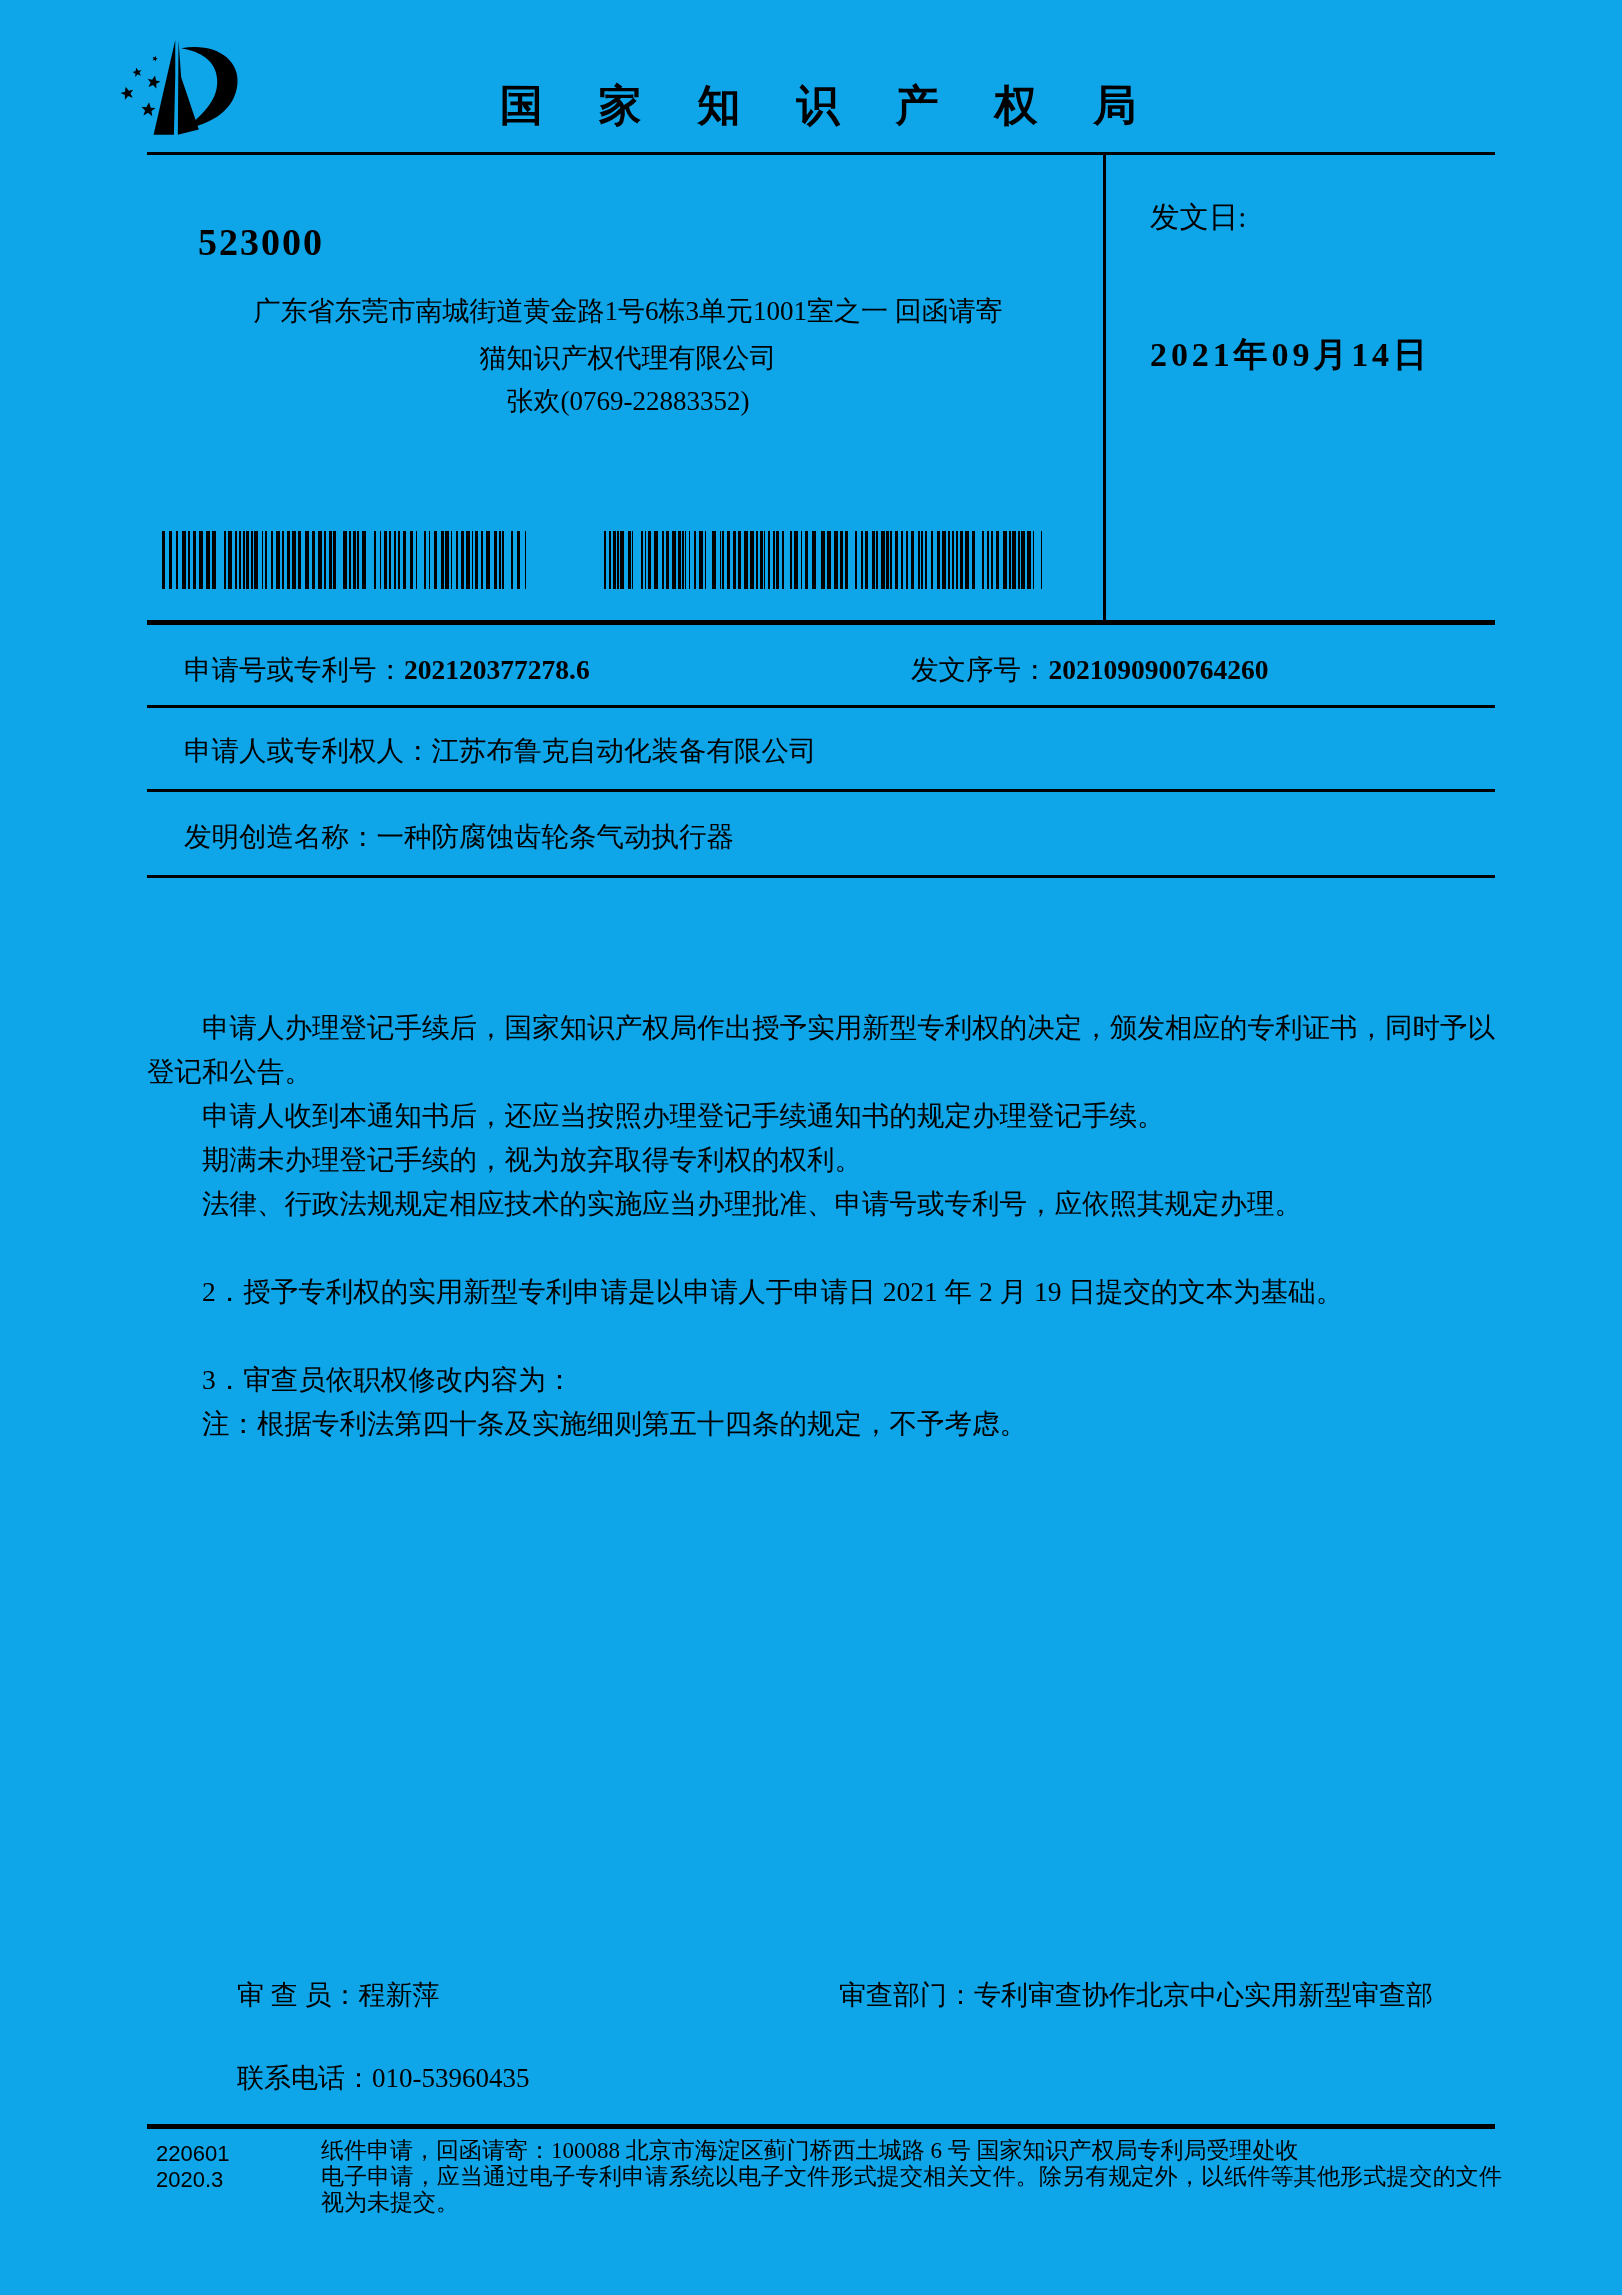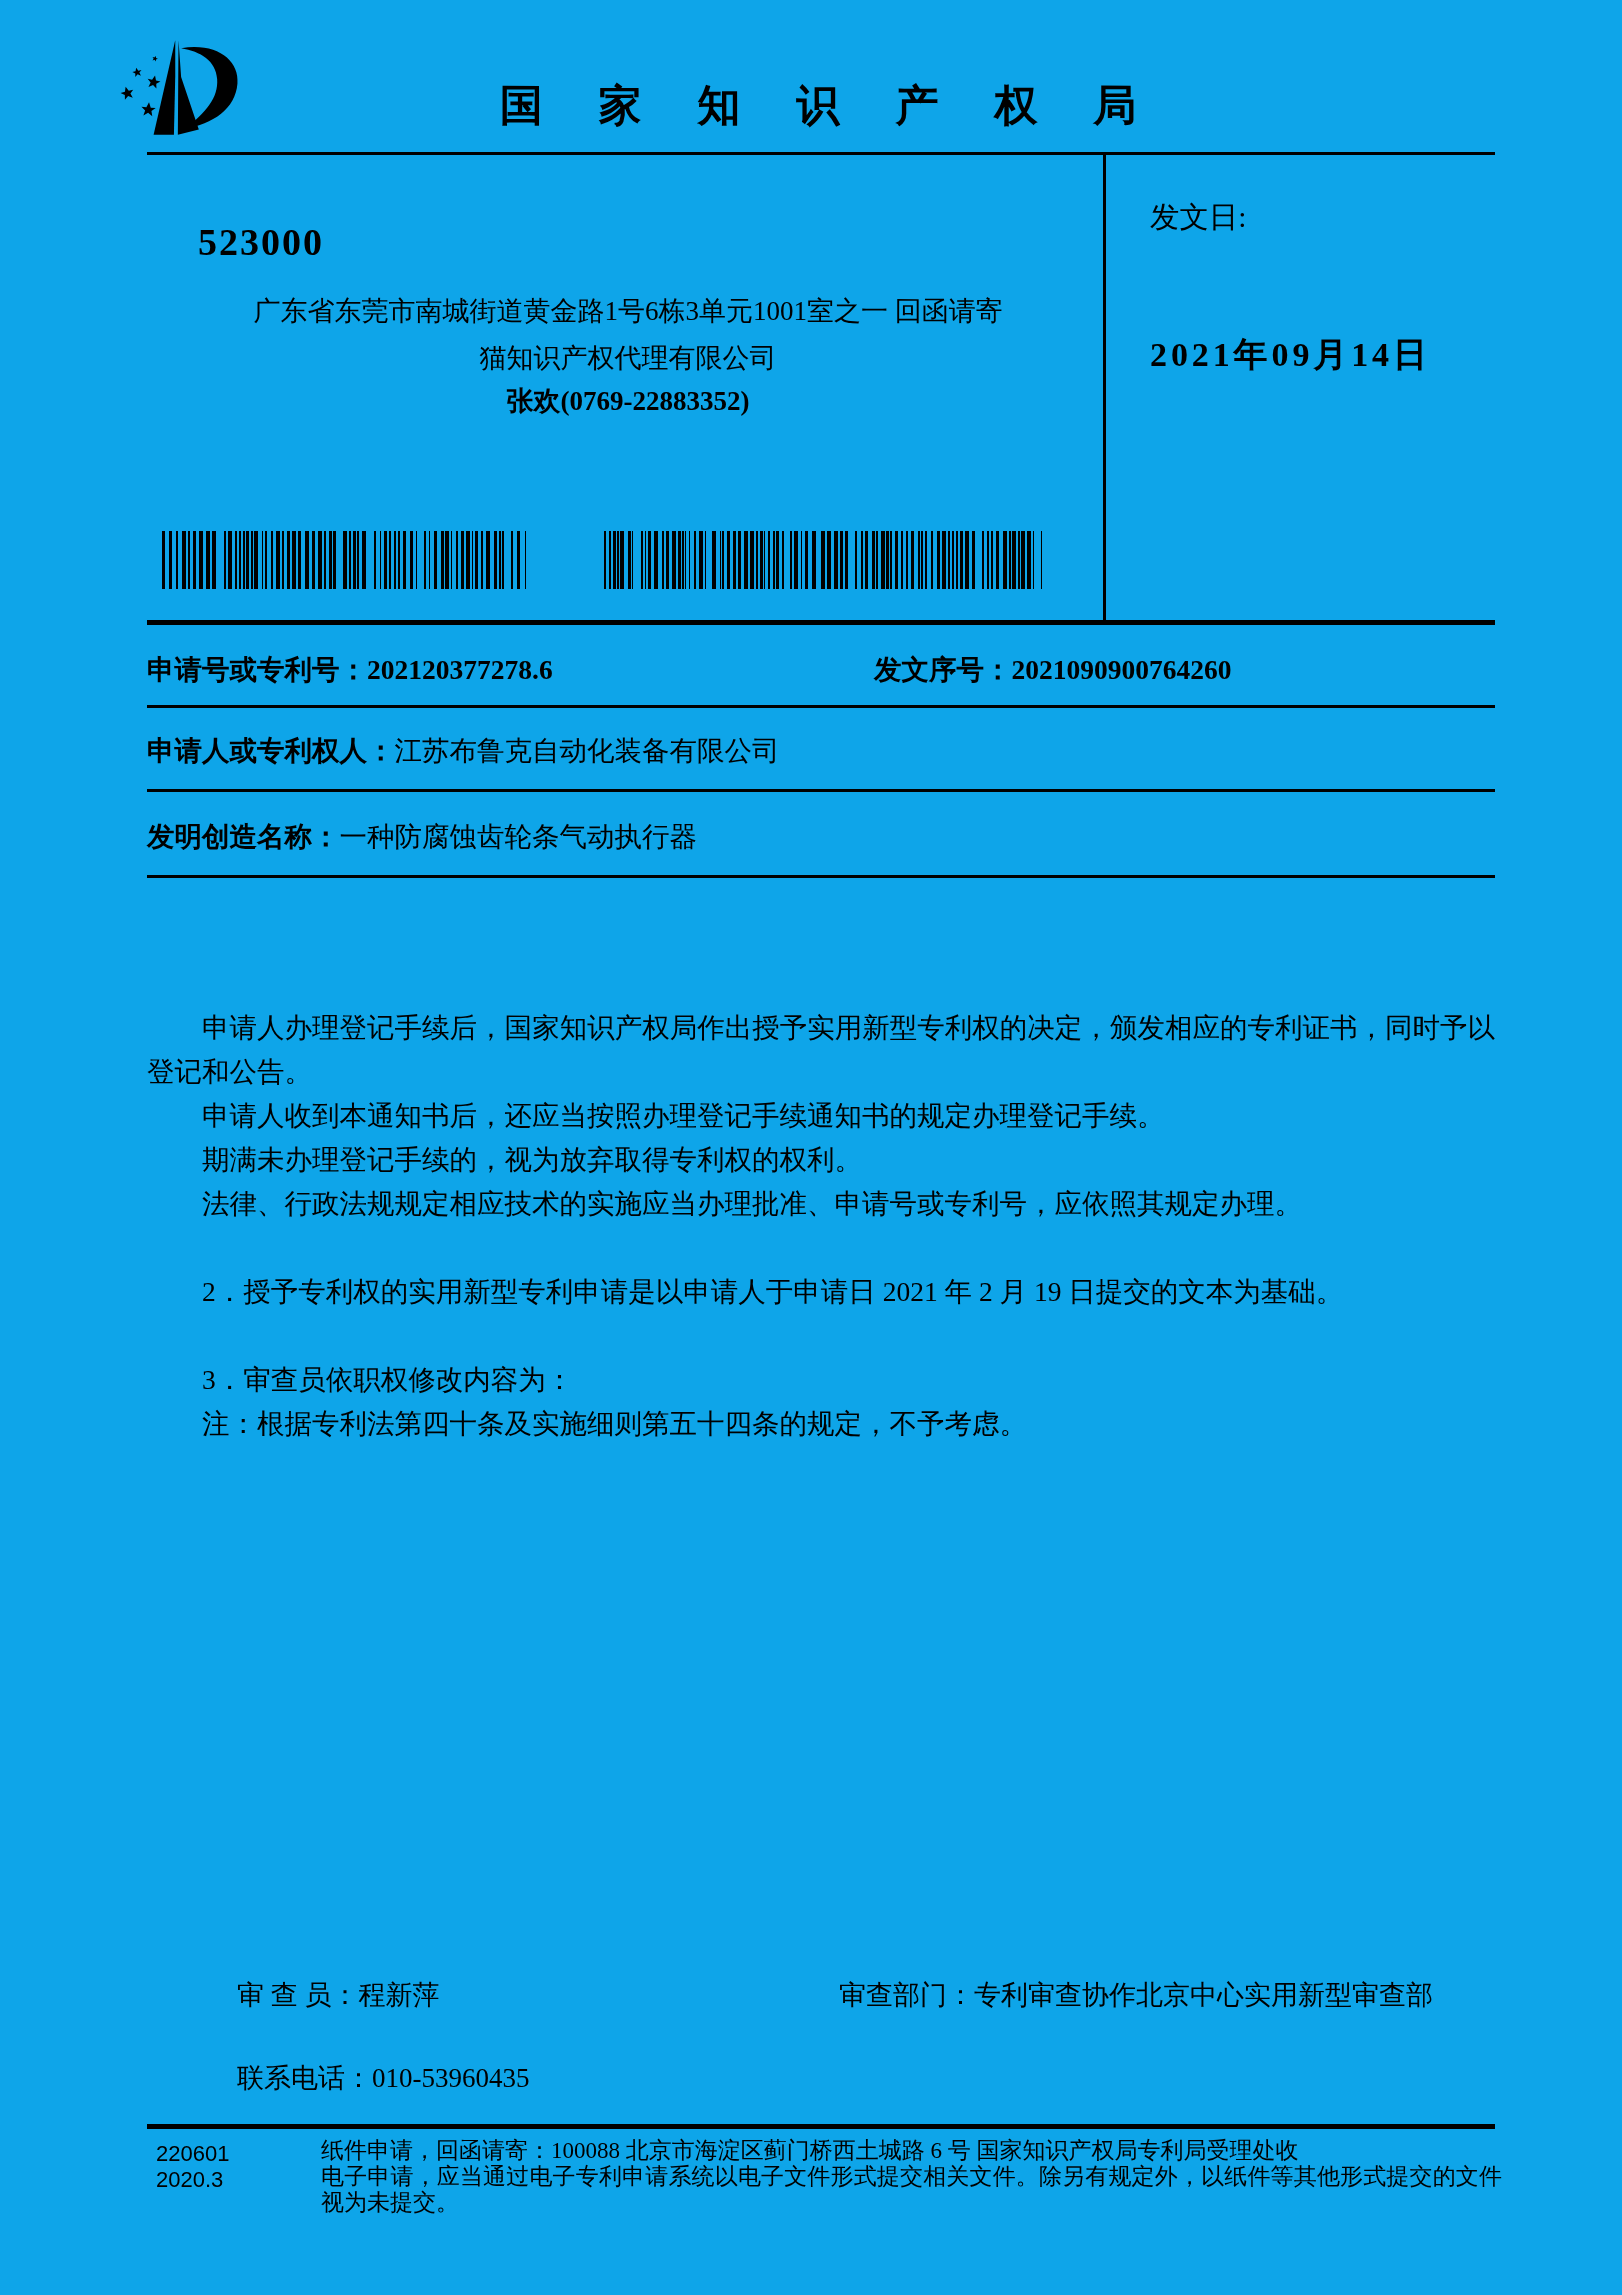--- a/index.html
+++ b/index.html
@@ -21,32 +21,32 @@
   #rule-thick-top{left:147px;top:620px;width:1348px;height:5.2px;}
   #rule-row1{left:147px;top:705px;width:1348px;height:2.6px;}
   #rule-row2{left:147px;top:789px;width:1348px;height:2.6px;}
   #rule-row3{left:147px;top:875px;width:1348px;height:2.6px;}
   #rule-thick-bottom{left:147px;top:2124px;width:1348px;height:5.2px;}
   
   #postal-code{left:198px;top:220px;font-size:38px;font-weight:bold;letter-spacing:2px;}
   .addr-line{left:170px;width:916px;text-align:center;font-size:27px;}
   #addr-0{top:293px;text-align:center;}
   #addr-1{top:340px;}
-  #addr-2{top:383px;font-weight:bold;}
+  #addr-2{top:383px;}
   
   #dispatch-date-label{left:1150px;top:198px;font-size:29.4px;}
   #dispatch-date-value{left:1150px;top:332px;font-size:34px;font-weight:bold;letter-spacing:3.9px;}
   
   .barcode{position:absolute;top:531px;height:58px;overflow:hidden;white-space:nowrap;font-size:0;}
   #barcode-1{left:162px;width:364px;}
   #barcode-2{left:604px;width:438px;}
   .barcode i{display:inline-block;height:100%;background:#000;}
   
   .meta-row{position:absolute;font-size:27.5px;white-space:nowrap;}
-  .lbl{font-weight:bold;}
+  .lbl{font-weight:normal;margin-left:37px;}
   #row-appno{left:147px;top:652px;}
   #row-serial{left:874px;top:652px;}
   #row-applicant{left:147px;top:733px;}
   #row-invention{left:147px;top:819px;}
   .bold-val{font-weight:bold;}
   
   #notice-title{
     position:absolute;left:0;right:0;top:929px;text-align:center;
     font-family:"Liberation Sans","DejaVu Sans",sans-serif;font-weight:bold;
     font-size:37px;letter-spacing:26px;padding-left:37px;white-space:nowrap;

